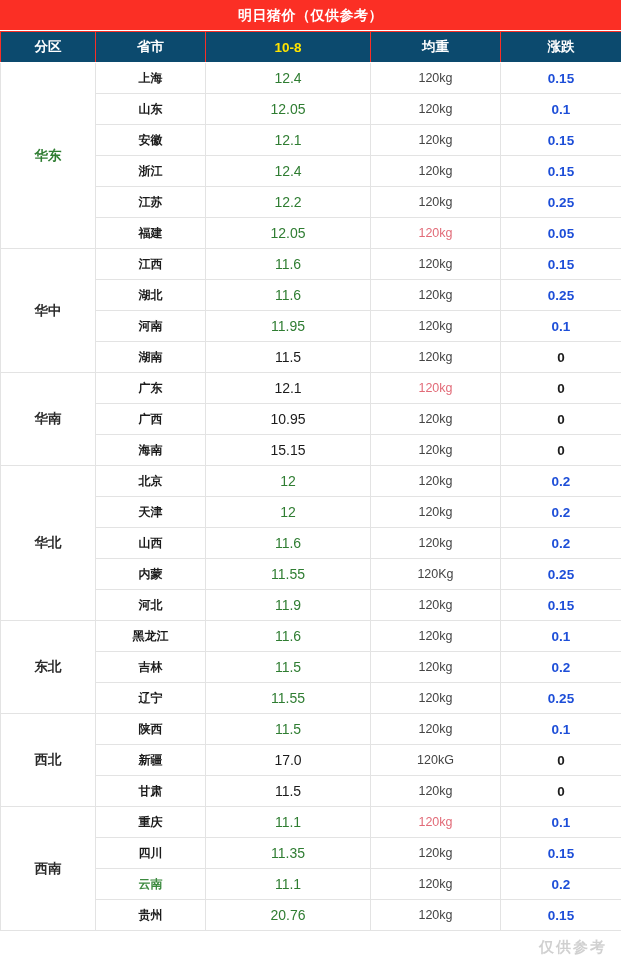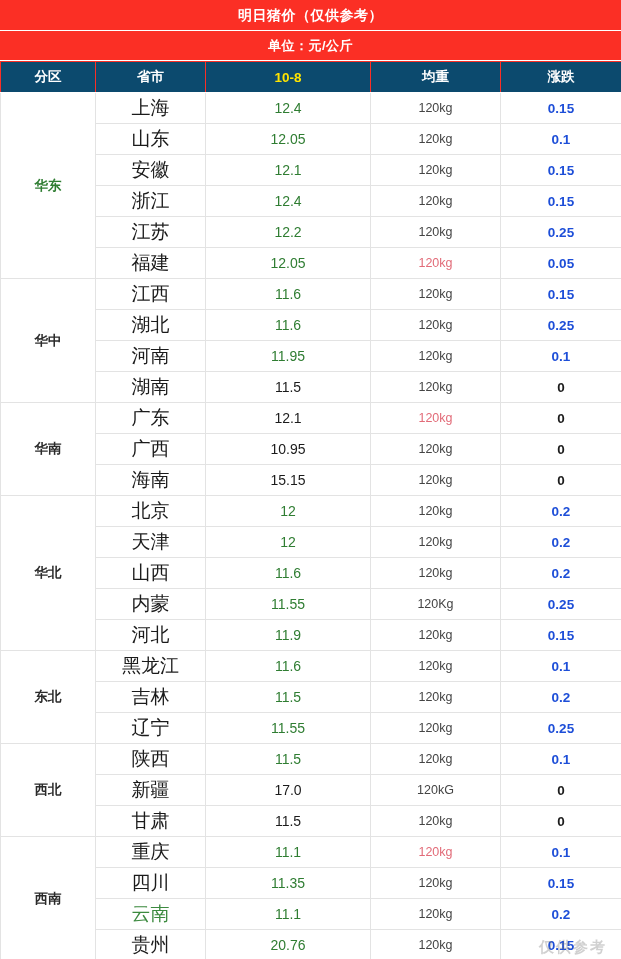--- a/index.html
+++ b/index.html
@@ -52,23 +52,23 @@
   thead th.date-col{color:#ffe400;}
   td.region{
     font-weight:bold;
     color:#2b2b2b;
     font-size:13.5px;
     background:#ffffff;
     margin-left:20px;
   }
   td.region.green{color:#2f7d32;}
   td.prov{
-    font-weight:normal;
+    font-weight:bold;
     color:#1b1b1b;
-    font-size:19px;
+    font-size:12px;
     margin-top:32px;
   }
   td.prov.green{color:#3c8a3f;}
   td.price{
     font-weight:normal;
     color:#2f7d32;
     font-size:14px;
   }
   td.price.dark{color:#1b1b1b;}
   td.weight{
@@ -93,21 +93,20 @@
     letter-spacing:2px;
     pointer-events:none;
   }
 </style>
 </head>
 <body>
 
 <div class="sheet">
 
   <div class="title-row">明日猪价（仅供参考）</div>
-  <div class="unit-row">单位：元/公斤</div>
 
   <table>
     <colgroup>
       <col class="c-region">
       <col class="c-prov">
       <col class="c-price">
       <col class="c-weight">
       <col class="c-change">
     </colgroup>
     <thead>

